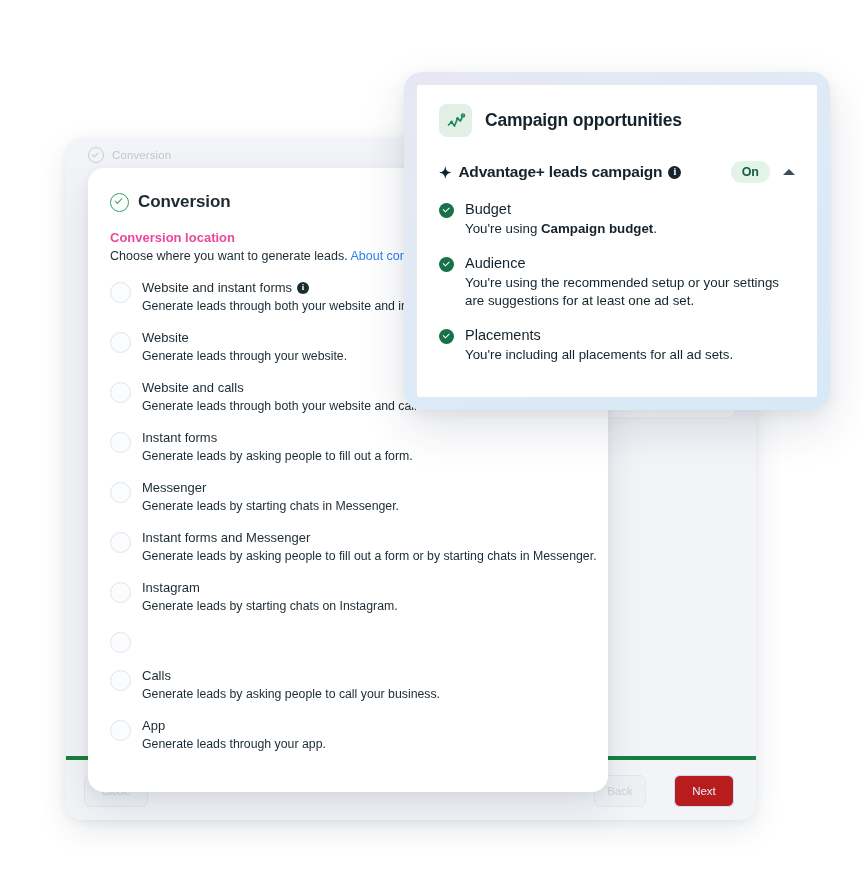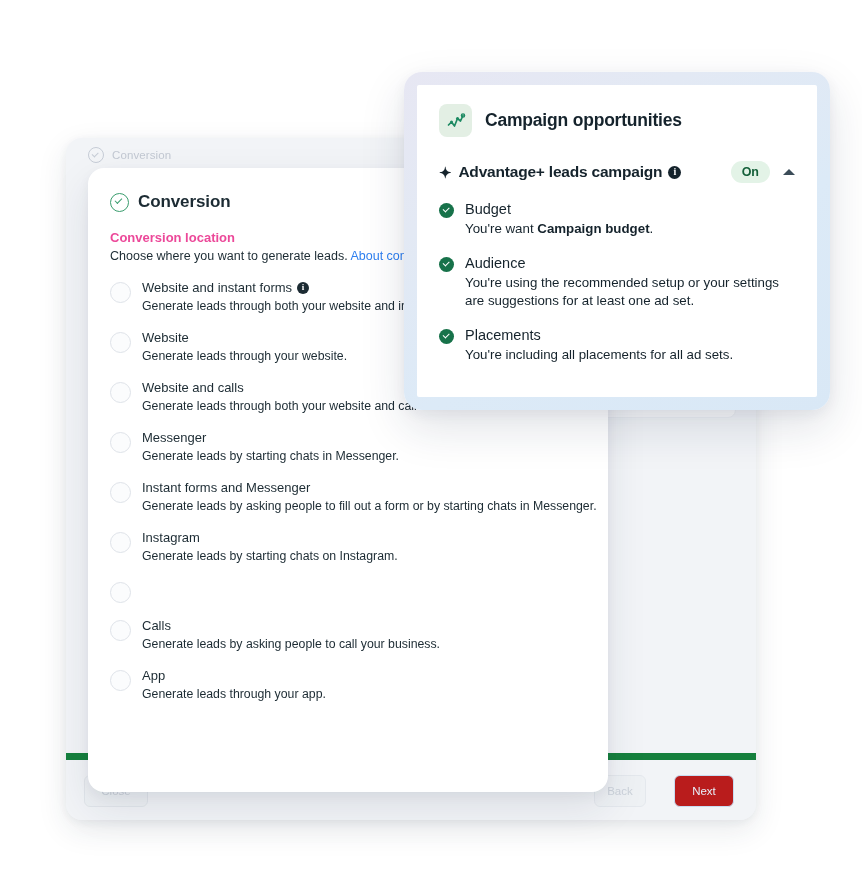--- a/index.html
+++ b/index.html
@@ -102,21 +102,21 @@
     background: #d3d9e0;
     vertical-align: -1px;
     margin-left: 3px;
   }
 
   
   .bg-dialog-footer {
     position: absolute;
     left: 0; right: 0; bottom: 0;
     height: 60px;
-    border-top: 7px solid #15803d;
+    border-top: 4px solid #15803d;
     background: #f2f4f7;
   }
   .btn-ghost {
     position: absolute;
     height: 30px;
     border-radius: 6px;
     font-size: 11.5px;
     display: flex;
     align-items: center;
     justify-content: center;
@@ -457,20 +457,27 @@
       </div>
 
       <div class="opt-row">
         <span class="radio"></span>
         <span class="opt-text">
           <span class="opt-label">Website and calls</span>
           <span class="opt-desc">Generate leads through both your website and call</span>
         </span>
       </div>
 
+      <div class="opt-row">
+        <span class="radio"></span>
+        <span class="opt-text">
+          <span class="opt-label">Instant forms</span>
+          <span class="opt-desc">Generate leads by asking people to fill out a form.</span>
+        </span>
+      </div>
 
       <div class="opt-row">
         <span class="radio"></span>
         <span class="opt-text">
           <span class="opt-label">Messenger</span>
           <span class="opt-desc">Generate leads by starting chats in Messenger.</span>
         </span>
       </div>
 
       <div class="opt-row">
@@ -538,21 +545,21 @@
         <span class="badge-on">On</span>
         <span class="chevron-up"></span>
       </span>
     </div>
 
     <div class="co-item">
       <span class="tick"></span>
       <span>
         <span class="co-item-title" style="display:block">Budget</span>
         <span class="co-item-desc" style="display:block">
-          <span>You're want </span><b>Campaign budget</b><span>.</span>
+          <span>You're using </span><b>Campaign budget</b><span>.</span>
         </span>
       </span>
     </div>
 
     <div class="co-item">
       <span class="tick"></span>
       <span>
         <span class="co-item-title" style="display:block">Audience</span>
         <span class="co-item-desc" style="display:block">You're using the recommended setup or your settings are suggestions for at least one ad set.</span>
       </span>

